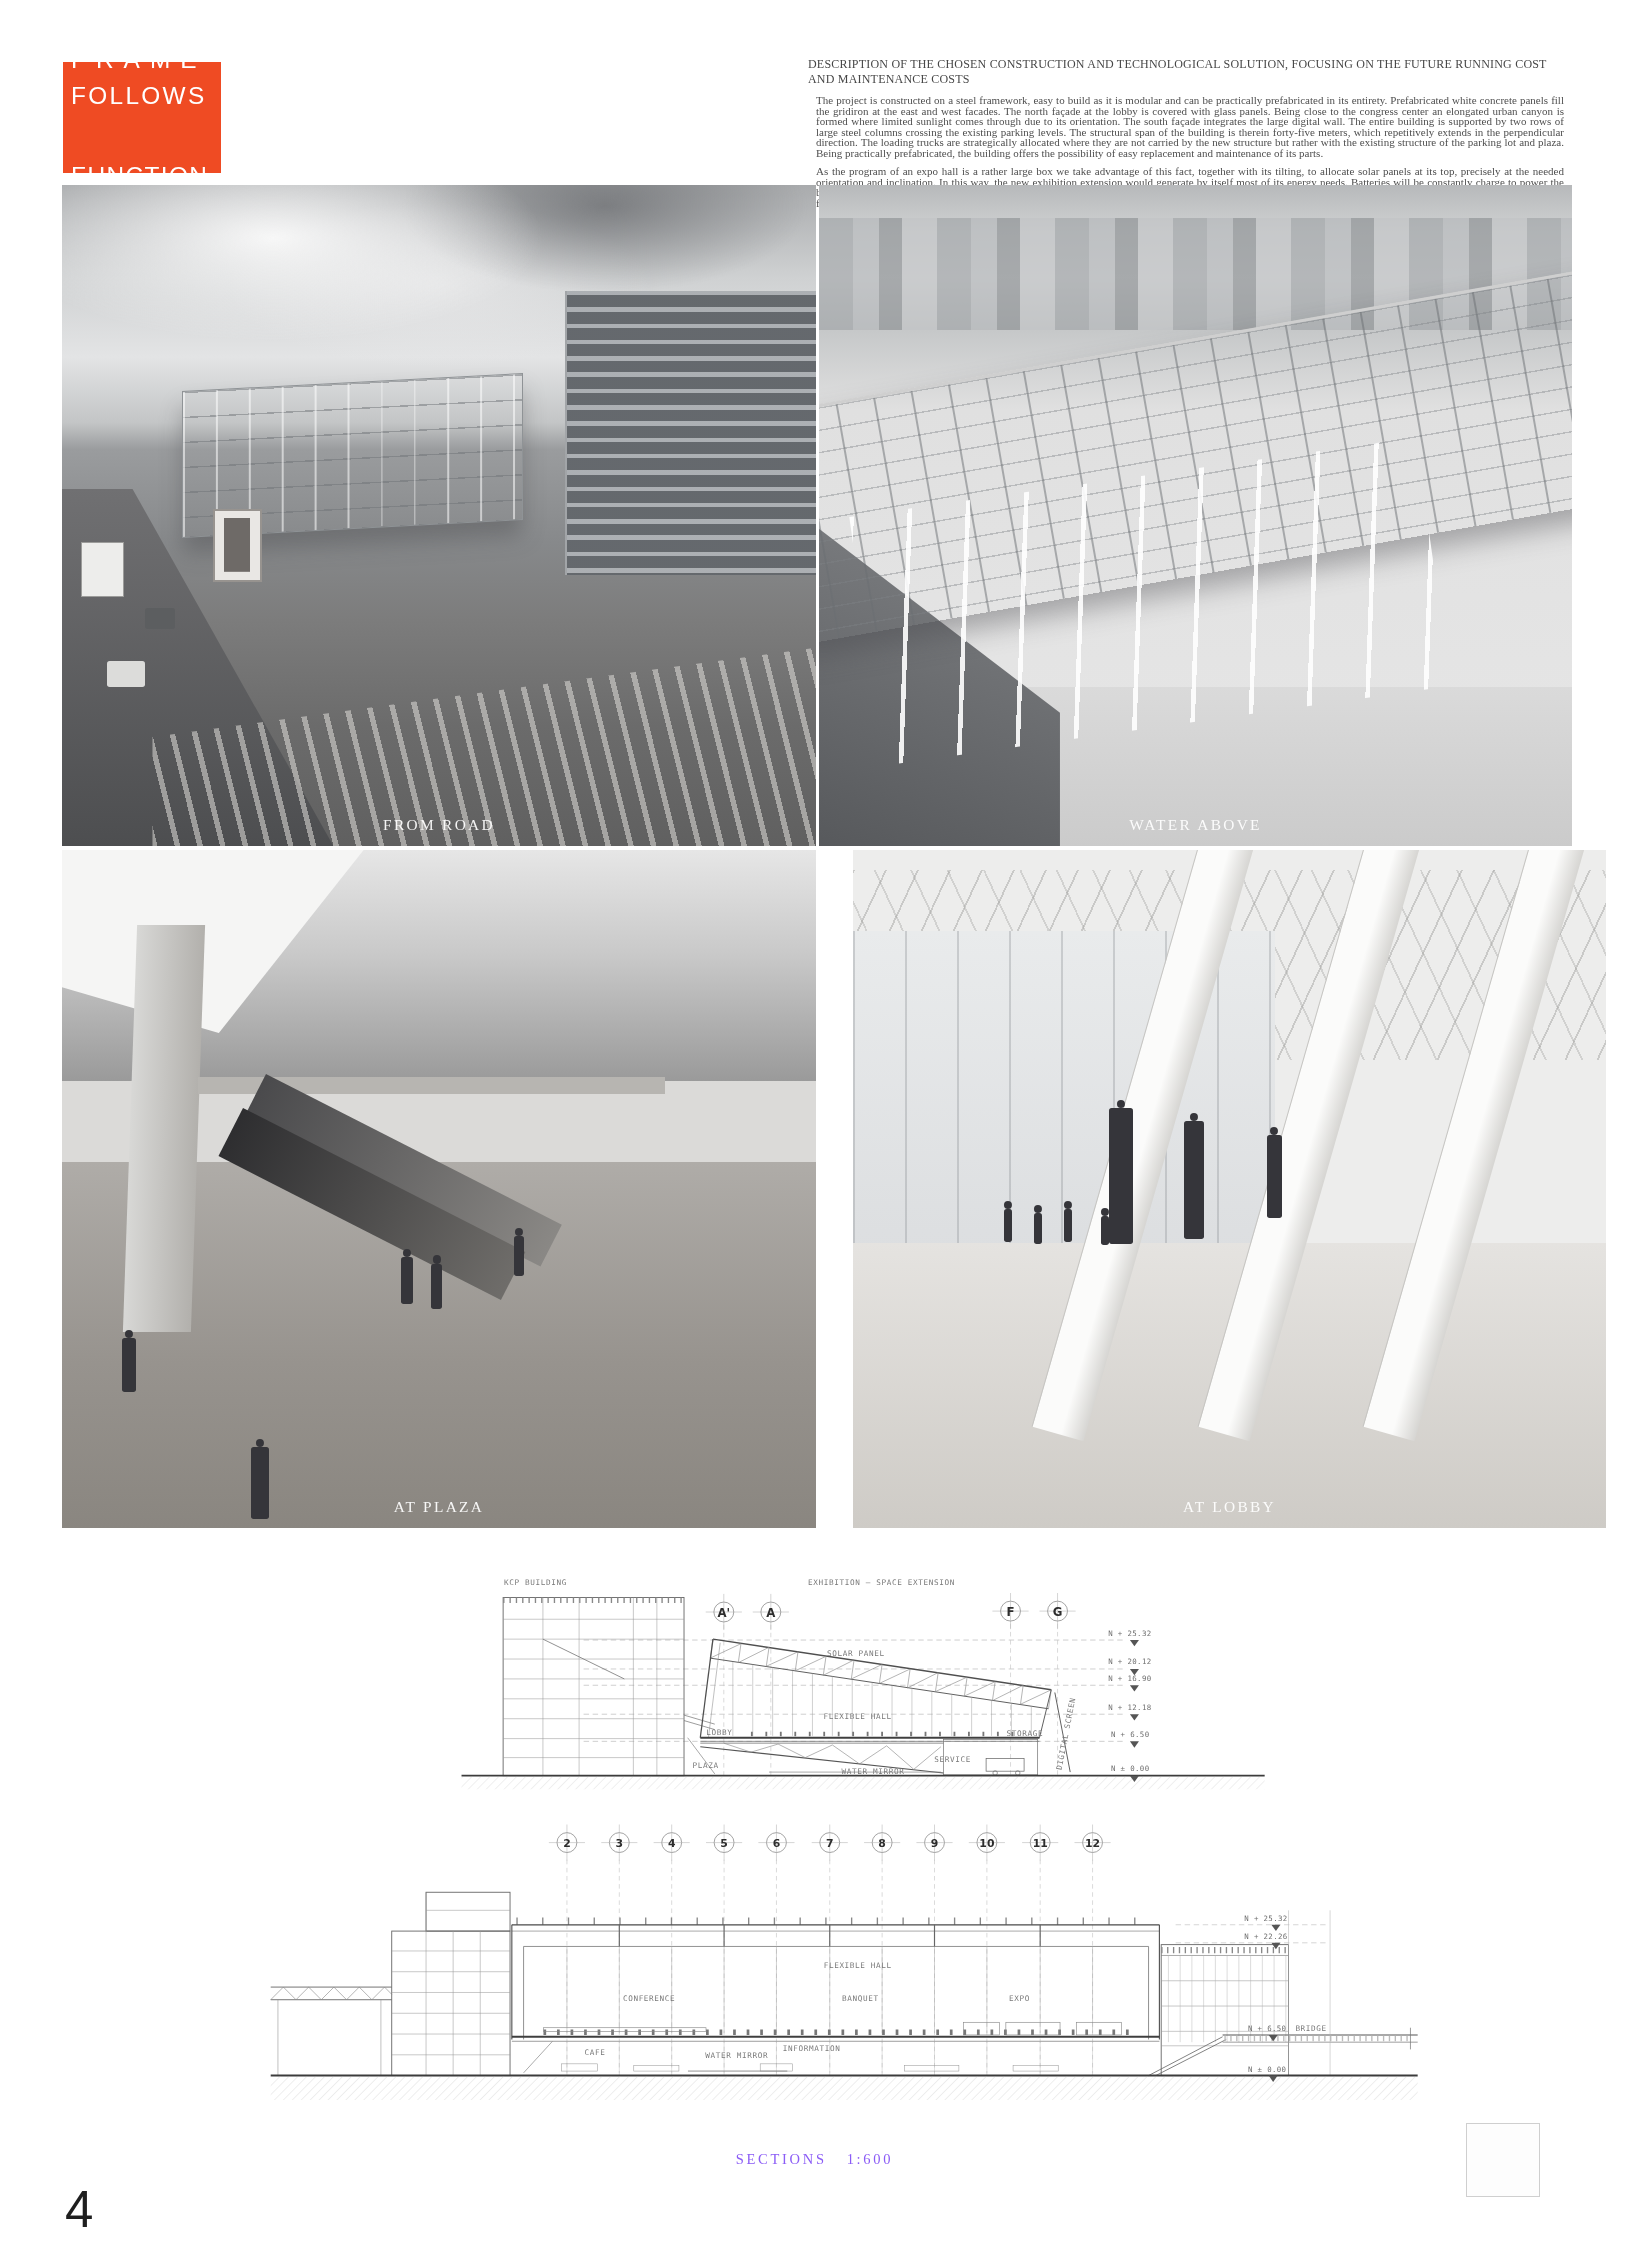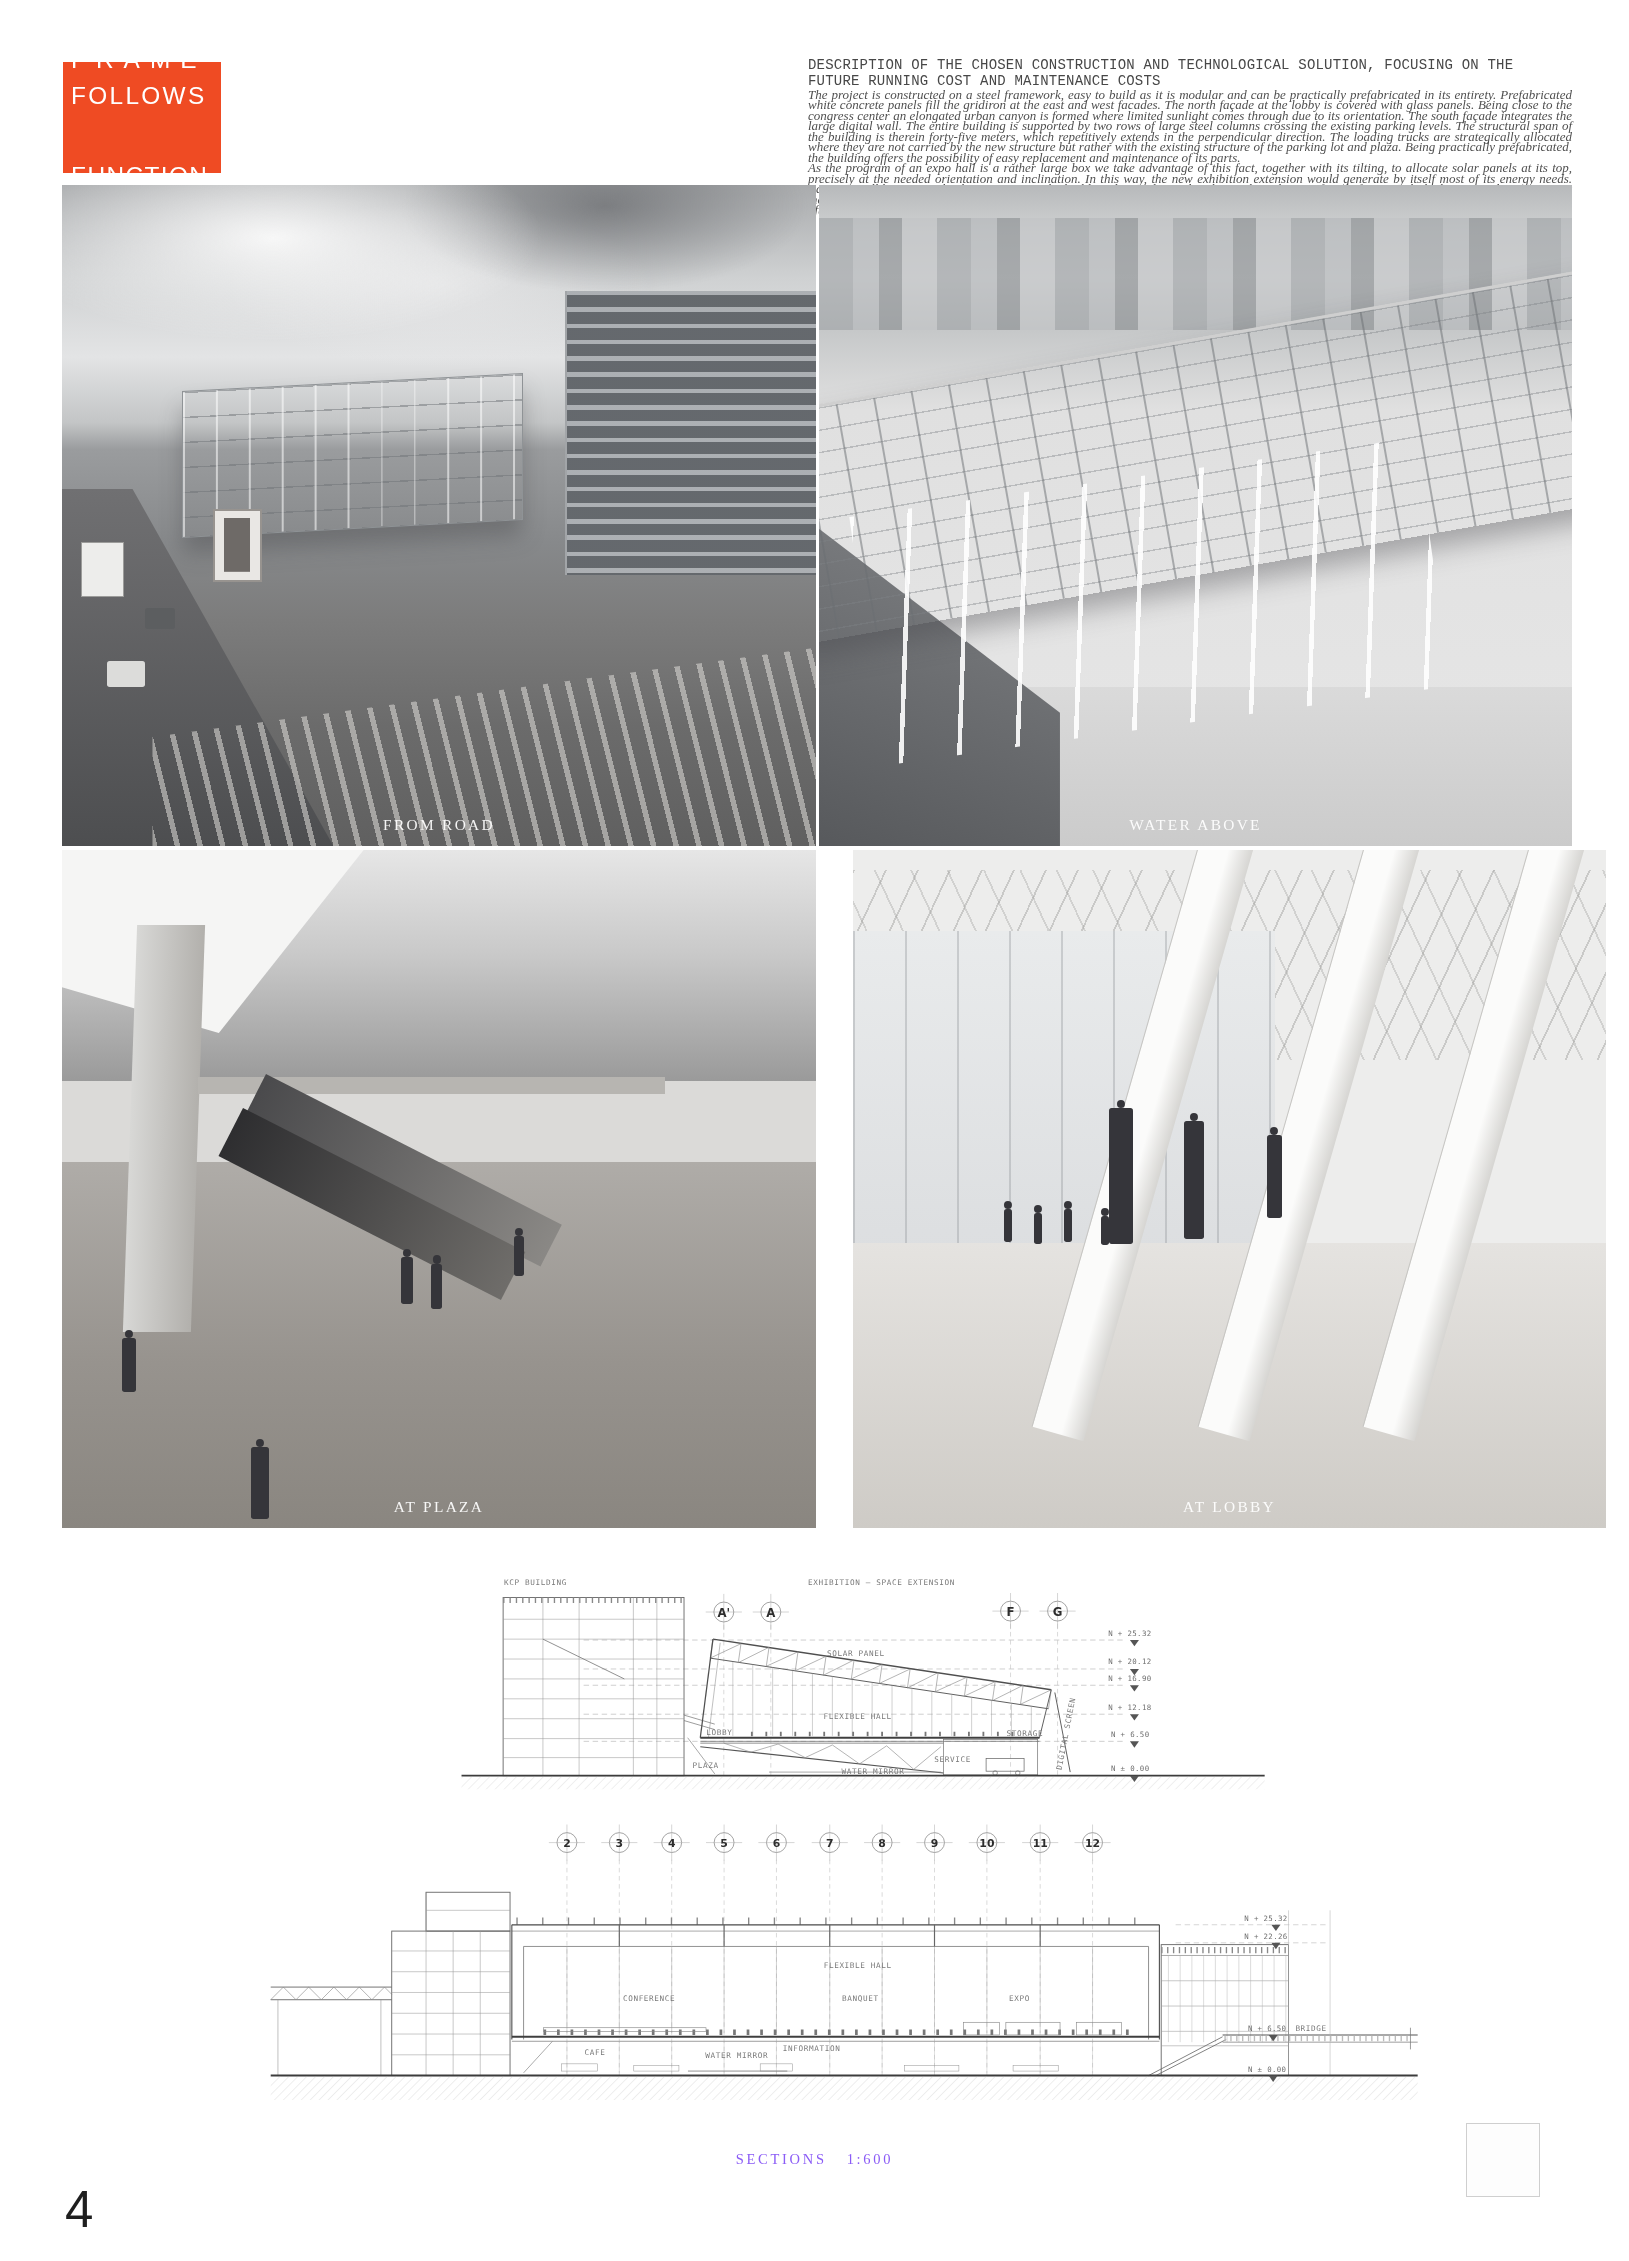--- a/index.html
+++ b/index.html
@@ -9,22 +9,22 @@
   
   .logo{position:absolute;left:63px;top:62px;width:158px;height:111px;background:#EF4B23;
         display:flex;flex-direction:column;justify-content:center;padding-left:8.1px;box-sizing:border-box;}
   .logo div{font-family:"Liberation Sans",sans-serif;font-size:24.4px;line-height:36px;color:#ffffff;font-weight:400;}
   .logo .l1{letter-spacing:10px;}
   .logo .l2{letter-spacing:2.3px;}
   .logo .l3{letter-spacing:1.4px;margin-top:44px;}
 
   
   .description{position:absolute;left:808px;top:57px;width:764px;color:#4f4f4f;}
-  .description h1{font-size:14px;font-weight:400;letter-spacing:0.2px;margin:0 0 0.9px 0;color:#474747;font-family:Liberation Mono, monospace;}
-  .description p{font-size:13px;line-height:10.5px;text-align:justify;margin:0;font-style:italic;}
+  .description h1{font-size:12px;font-weight:400;letter-spacing:0.2px;margin:0 0 0.9px 0;color:#474747;}
+  .description p{font-size:11px;line-height:10.5px;text-align:justify;margin:8px;}
 
   
   .tile{position:absolute;overflow:hidden;background:#bdbdbd;}
   .tile *{position:absolute;}
   .caption{left:0;right:0;bottom:11.8px;text-align:center;color:rgba(255,255,255,.93);
            font-size:15.4px;letter-spacing:2.3px;z-index:30;font-family:"Liberation Serif",serif;}
   .fig{background:#35353a;border-radius:2.7px;z-index:20;}
   .fig::before{content:"";position:absolute;top:-8.1px;left:50%;transform:translateX(-50%);
                width:8.1px;height:8.1px;border-radius:50%;background:inherit;}
 

